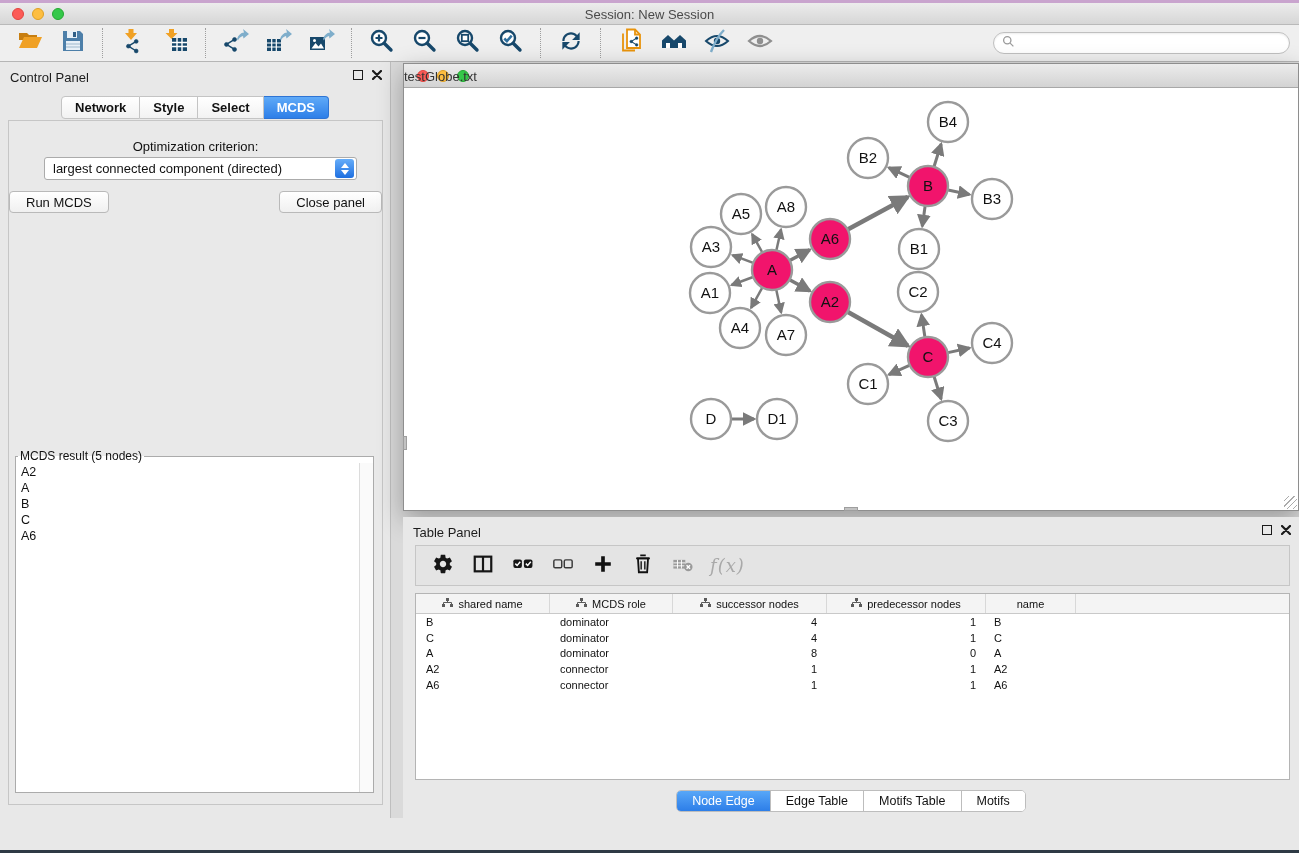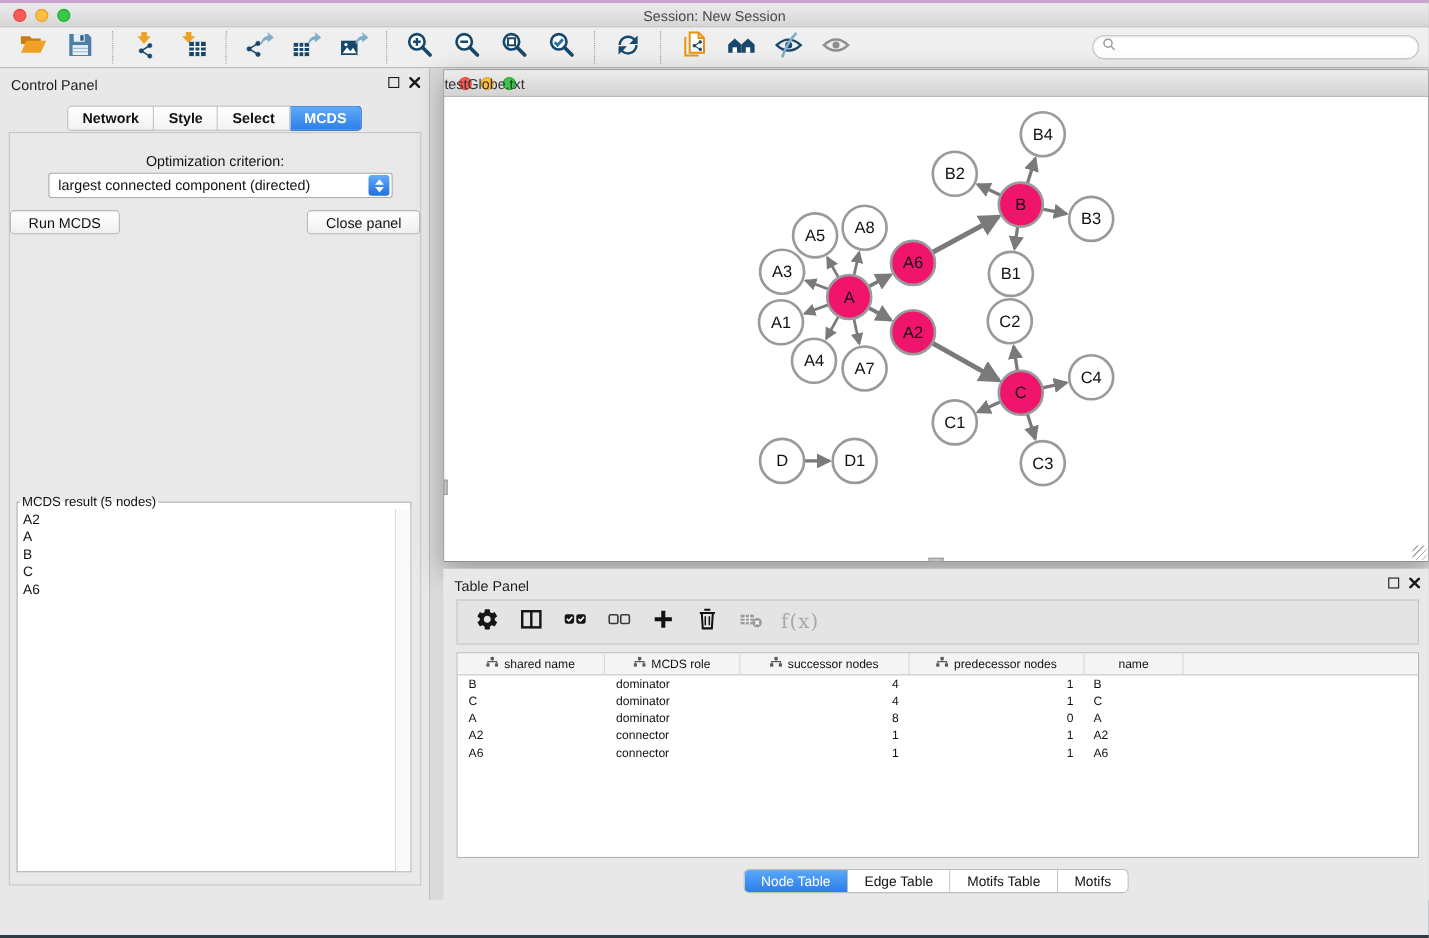--- a/index.html
+++ b/index.html
@@ -82,21 +82,21 @@
   .nub-bottom{position:absolute;left:440px;bottom:-1px;width:14px;height:4px;background:#C2C2C2;border:1px solid #9E9E9E;}
   .grip{position:absolute;right:1px;bottom:1px;width:13px;height:13px;
     background:repeating-linear-gradient(135deg,transparent 0 3px,#ABABAB 3px 4px);}
 
   
   .tpanel{position:absolute;left:403px;top:455px;width:896px;height:301px;background:#E8E8E8;}
   .tp-toolbar{position:absolute;left:12px;right:9px;top:28px;height:41px;background:#E4E4E4;
     border:1px solid #C6C6C6;display:flex;align-items:center;padding-left:14px;gap:14px;}
   .tpbtn{width:26px;height:26px;display:flex;align-items:center;justify-content:center;}
   .tpbtn svg{width:22px;height:22px;}
-  .fx-label{font-family:"DejaVu Serif","Liberation Serif",serif;
+  .fx-label{font-family:"DejaVu Serif","Liberation Serif",serif;font-style:italic;
     font-size:18px;color:#A9A9A9;letter-spacing:1px;}
   .datatable{position:absolute;left:12px;right:9px;top:76px;height:187px;background:#fff;
     border:1px solid #B4B4B4;overflow:hidden;}
   .thead{display:flex;height:20px;background:#F4F4F4;border-bottom:1px solid #C9C9C9;}
   .th{display:flex;align-items:center;justify-content:center;gap:5px;font-size:11px;color:#111;
     border-right:1px solid #D8D8D8;height:100%;}
   .th:last-child{border-right:none;}
   .trow{display:flex;height:15.7px;align-items:center;}
   .td{font-size:11px;color:#111;white-space:nowrap;overflow:hidden;}
   .td.left{text-align:left;padding-left:10px;}
@@ -601,21 +601,21 @@
               <div class="td left" style="width: 134px;">A6</div>
               <div class="td left" style="width: 123px;">connector</div>
               <div class="td right" style="width: 154px;">1</div>
               <div class="td right" style="width: 159px;">1</div>
               <div class="td namecol" style="width: 90px;">A6</div>
             </div>
           </div>
       </div>
       <div class="tp-tabs">
         <div class="tp-tabgroup" id="tp-tabs">
-            <div class="tp-tab active">Node Table</div>
+            <div class="tp-tab active">Node Edge</div>
             <div class="tp-tab">Edge Table</div>
             <div class="tp-tab">Motifs Table</div>
             <div class="tp-tab">Motifs</div>
           </div>
       </div>
     </div>
   </div>
 
 
   <div class="desktop-bottom"></div>

